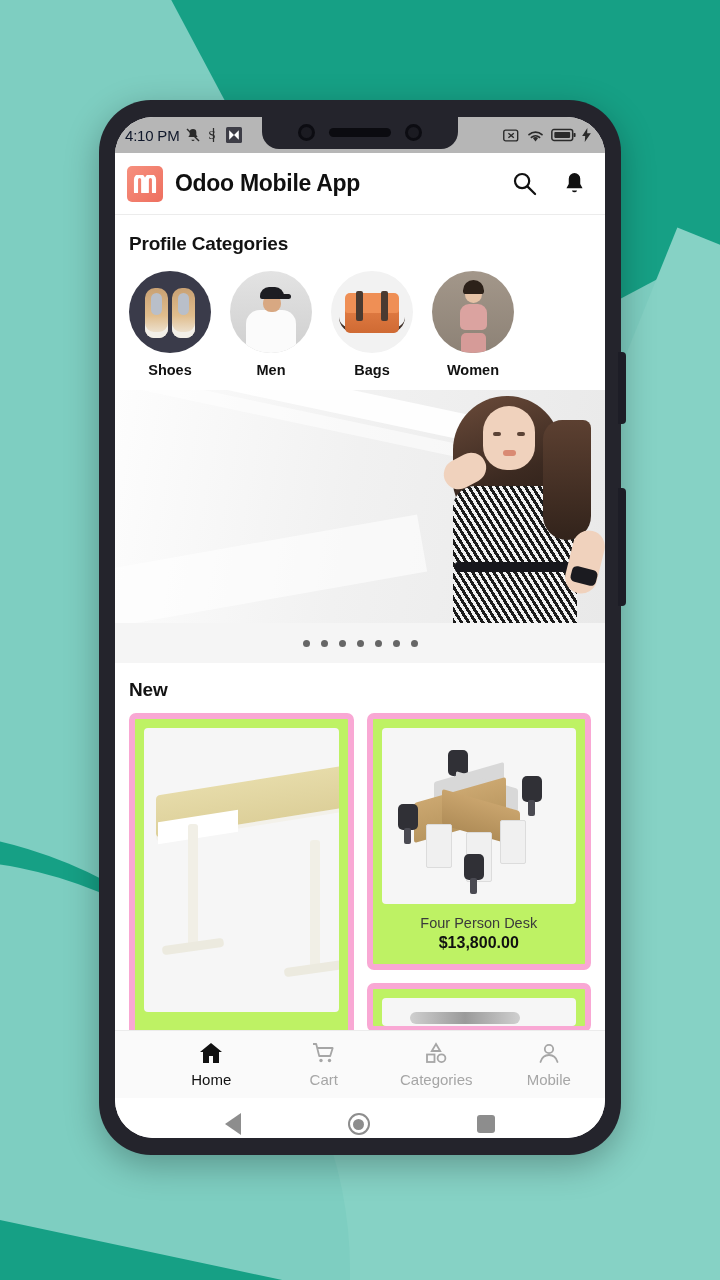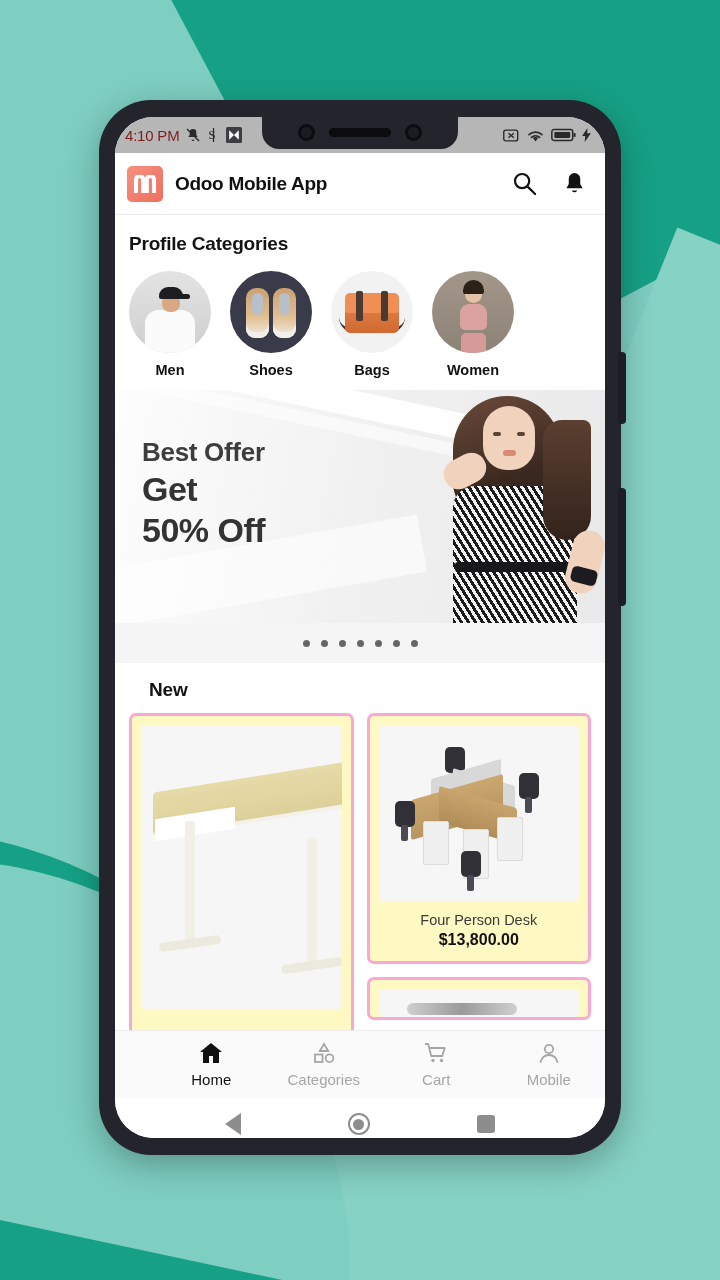--- a/index.html
+++ b/index.html
@@ -96,21 +96,21 @@
   
   #statusbar {
     position: relative;
     height: 36px;
     background: #b6b6b6;
     display: flex;
     align-items: center;
     justify-content: space-between;
     padding: 0 14px 0 10px;
     font-size: 15px;
-    color: #7f1d1d;
+    color: #0f172a;
     text-align: right;
   }
   #status-left, #status-right { display: flex; align-items: center; gap: 6px; }
   #clock { font-weight: 500; letter-spacing: -.2px; }
   .sb-ico { display: inline-flex; align-items: center; }
 
   
   #notch {
     position: absolute;
     left: 50%; top: -2px;
@@ -145,21 +145,21 @@
   }
   #app-logo {
     width: 36px; height: 36px;
     border-radius: 5px;
     background: linear-gradient(135deg, #f6907e 0%, #ee6f5f 100%);
     display: flex; align-items: center; justify-content: center;
     flex: 0 0 auto;
   }
   #app-title {
     margin-left: 12px;
-    font-size: 19px;
+    font-size: 23px;
     font-weight: bold;
     color: #101010;
     flex: 1 1 auto;
     letter-spacing: -.3px;
   }
   .appbar-ico {
     width: 34px; height: 34px;
     display: flex; align-items: center; justify-content: center;
     margin-left: 16px;
     cursor: pointer;
@@ -338,31 +338,31 @@
 
   
   #dots {
     height: 40px;
     background:#f5f5f5;
     display:flex; align-items:center; justify-content:center; gap:11px;
   }
   .dot { width:7px; height:7px; border-radius:50%; background:#666; cursor:pointer; }
 
   
-  #new-title { padding: 16px 0 0 14px; margin-left: 20px; }
+  #new-title { padding: 16px 0 0 14px; }
   #product-grid {
     display: flex;
     gap: 13px;
     padding: 12px 14px 0 14px;
   }
   .pcol { flex: 1 1 0; display: flex; flex-direction: column; gap: 13px; }
   .pcard {
-    border: 3px solid #f9a8d4;
+    border: 6px solid #f9a8d4;
     border-radius: 7px;
-    background: #fef9c3;
+    background: #bef264;
     overflow: hidden;
   }
   .pcard.tall .pimg { height: 284px; }
   .pimg {
     background: #f6f6f6;
     height: 176px;
     position: relative;
     margin: 9px;
     border-radius: 4px;
     overflow: hidden;
@@ -571,36 +571,36 @@
         </div>
       </div>
 
       <div id="content">
 
         <div class="section-title">Profile Categories</div>
 
         <div id="categories">
           <div class="cat">
             <div class="cat-circle">
+              <div class="cat-art art-shoes">
+                <span class="shoe l"></span>
+                  <span class="shoe r"></span>
+              </div>
+            </div>
+            <div class="cat-label">Shoes</div>
+          </div>
+          <div class="cat">
+            <div class="cat-circle">
               <div class="cat-art art-men">
                 <span class="men-shirt"></span>
                   <span class="men-face"></span>
                   <span class="men-cap"></span>
               </div>
             </div>
             <div class="cat-label">Men</div>
-          </div>
-          <div class="cat">
-            <div class="cat-circle">
-              <div class="cat-art art-shoes">
-                <span class="shoe l"></span>
-                  <span class="shoe r"></span>
-              </div>
-            </div>
-            <div class="cat-label">Shoes</div>
           </div>
           <div class="cat">
             <div class="cat-circle">
               <div class="cat-art art-bags">
                 <span class="bag-handle"></span>
                 <span class="bag-body"></span>
                   <span class="bag-flap"></span>
                 <span class="bag-strap a"></span>
                   <span class="bag-strap b"></span>
               </div>
@@ -628,25 +628,20 @@
             <div id="m-hair"></div>
             <div id="m-face">
                 <div id="m-lips"></div>
               </div>
             <div id="m-dress"></div>
             <div id="m-belt"></div>
             <div id="m-arm-l"></div>
             <div id="m-hairfront"></div>
             <div id="m-arm-r"></div>
             <div id="m-watch"></div>
-          </div>
-          <div id="banner-text">
-            <div id="ban-line1">Best Offer</div>
-            <div id="ban-line2">Get</div>
-            <div id="ban-line3">50% Off</div>
           </div>
         </div>
 
         <div id="dots">
             <span class="dot"></span>
             <span class="dot"></span>
             <span class="dot"></span>
             <span class="dot"></span>
             <span class="dot"></span>
             <span class="dot"></span>
@@ -704,36 +699,36 @@
             <span>
               <svg width="24" height="22" viewBox="0 0 24 22">
                   <path d="M12 1L1 10h3v11h6v-7h4v7h6V10h3z" fill="#111"></path>
                 </svg>
             </span>
             <span class="nav-label">Home</span>
           </div>
           <div class="nav-item">
             <span>
               <svg width="24" height="22" viewBox="0 0 24 22">
+                  <path d="M1 2h3.2l3 12h11l2.5-8H6" fill="none" stroke="#a6a6a6" stroke-width="1.8" stroke-linejoin="round"></path>
+                  <circle cx="9" cy="18.5" r="1.7" fill="#a6a6a6"></circle>
+                  <circle cx="17.5" cy="18.5" r="1.7" fill="#a6a6a6"></circle>
+                </svg>
+            </span>
+            <span class="nav-label">Cart</span>
+          </div>
+          <div class="nav-item">
+            <span>
+              <svg width="24" height="22" viewBox="0 0 24 22">
                   <path d="M12 2l4.2 7H7.8z" fill="none" stroke="#a6a6a6" stroke-width="1.8"></path>
                   <rect x="3" y="12.5" width="7.5" height="7.5" fill="none" stroke="#a6a6a6" stroke-width="1.8"></rect>
                   <circle cx="17.5" cy="16.2" r="3.9" fill="none" stroke="#a6a6a6" stroke-width="1.8"></circle>
                 </svg>
             </span>
             <span class="nav-label">Categories</span>
-          </div>
-          <div class="nav-item">
-            <span>
-              <svg width="24" height="22" viewBox="0 0 24 22">
-                  <path d="M1 2h3.2l3 12h11l2.5-8H6" fill="none" stroke="#a6a6a6" stroke-width="1.8" stroke-linejoin="round"></path>
-                  <circle cx="9" cy="18.5" r="1.7" fill="#a6a6a6"></circle>
-                  <circle cx="17.5" cy="18.5" r="1.7" fill="#a6a6a6"></circle>
-                </svg>
-            </span>
-            <span class="nav-label">Cart</span>
           </div>
           <div class="nav-item">
             <span>
               <svg width="24" height="22" viewBox="0 0 24 22">
                   <circle cx="12" cy="7" r="4.2" fill="none" stroke="#a6a6a6" stroke-width="1.8"></circle>
                   <path d="M3.5 20c1.5-5 5-7 8.5-7s7 2 8.5 7" fill="none" stroke="#a6a6a6" stroke-width="1.8" stroke-linecap="round"></path>
                 </svg>
             </span>
             <span class="nav-label">Mobile</span>
           </div>

